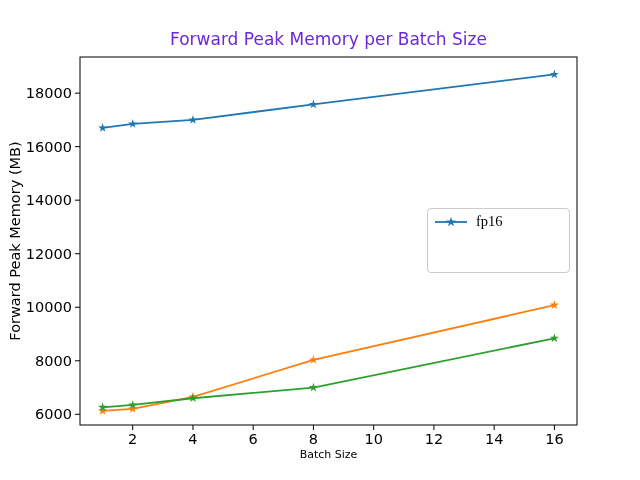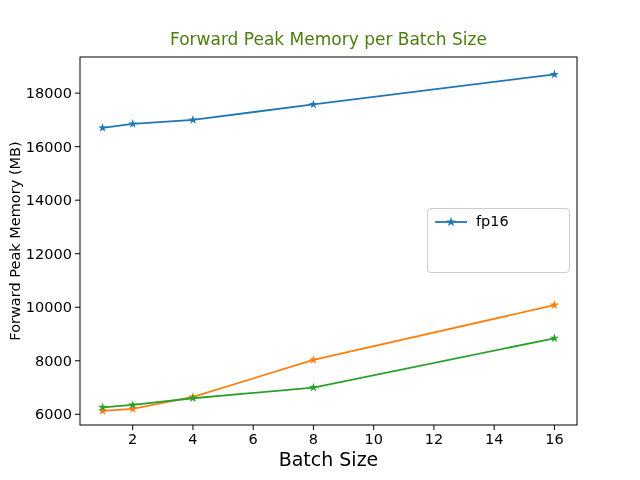--- a/index.html
+++ b/index.html
@@ -4,38 +4,38 @@
 <style>
   html,body{margin:0;padding:0;}
   body{
     width:640px;height:480px;background:#ffffff;position:relative;overflow:hidden;
     font-family:"DejaVu Sans", sans-serif;
   }
   .figure{position:absolute;inset:0;}
   #plot{position:absolute;left:0;top:0;}
   .title{
     position:absolute;left:80px;width:497px;top:29px;text-align:center;
-    font-size:17px;color:#4d7c0f;
+    font-size:17px;color:#6d28d9;
   }
   .xlabel{
     position:absolute;left:80px;width:497px;top:448px;text-align:center;
-    font-size:19px;color:#000;
+    font-size:11px;color:#000;
   }
   .ylabel{
     position:absolute;left:-133px;top:231px;width:300px;height:20px;text-align:center;
     font-size:14.5px;color:#000;transform:rotate(-90deg);
   }
   .legend{
     position:absolute;left:427px;top:208px;width:143px;height:65px;box-sizing:border-box;
     background:rgba(255,255,255,0.8);border:1px solid #cccccc;border-radius:4px;
     padding:3px 0;
   }
   .legend-row{display:flex;align-items:center;height:19px;padding-left:6px;}
   .legend-row svg{flex:0 0 auto;margin-right:8px;}
-  .legend-label{font-size:14.5px;color:#000;line-height:19px;white-space:nowrap;}
+  .legend-label{font-size:14.5px;color:#000;line-height:19px;white-space:nowrap;font-family:Liberation Serif, serif;}
   svg text{font-family:"DejaVu Sans", sans-serif;font-size:14.5px;fill:#000;}
 </style>
 </head>
 <body>
 
 <div class="figure">
 
   <svg id="plot" width="640" height="480">
       <rect x="80" y="57" width="497" height="368" fill="none" stroke="#000000" stroke-width="1"></rect>
       <line x1="80" x2="75" y1="414.29454545454547" y2="414.29454545454547" stroke="#000000" stroke-width="1"></line>

